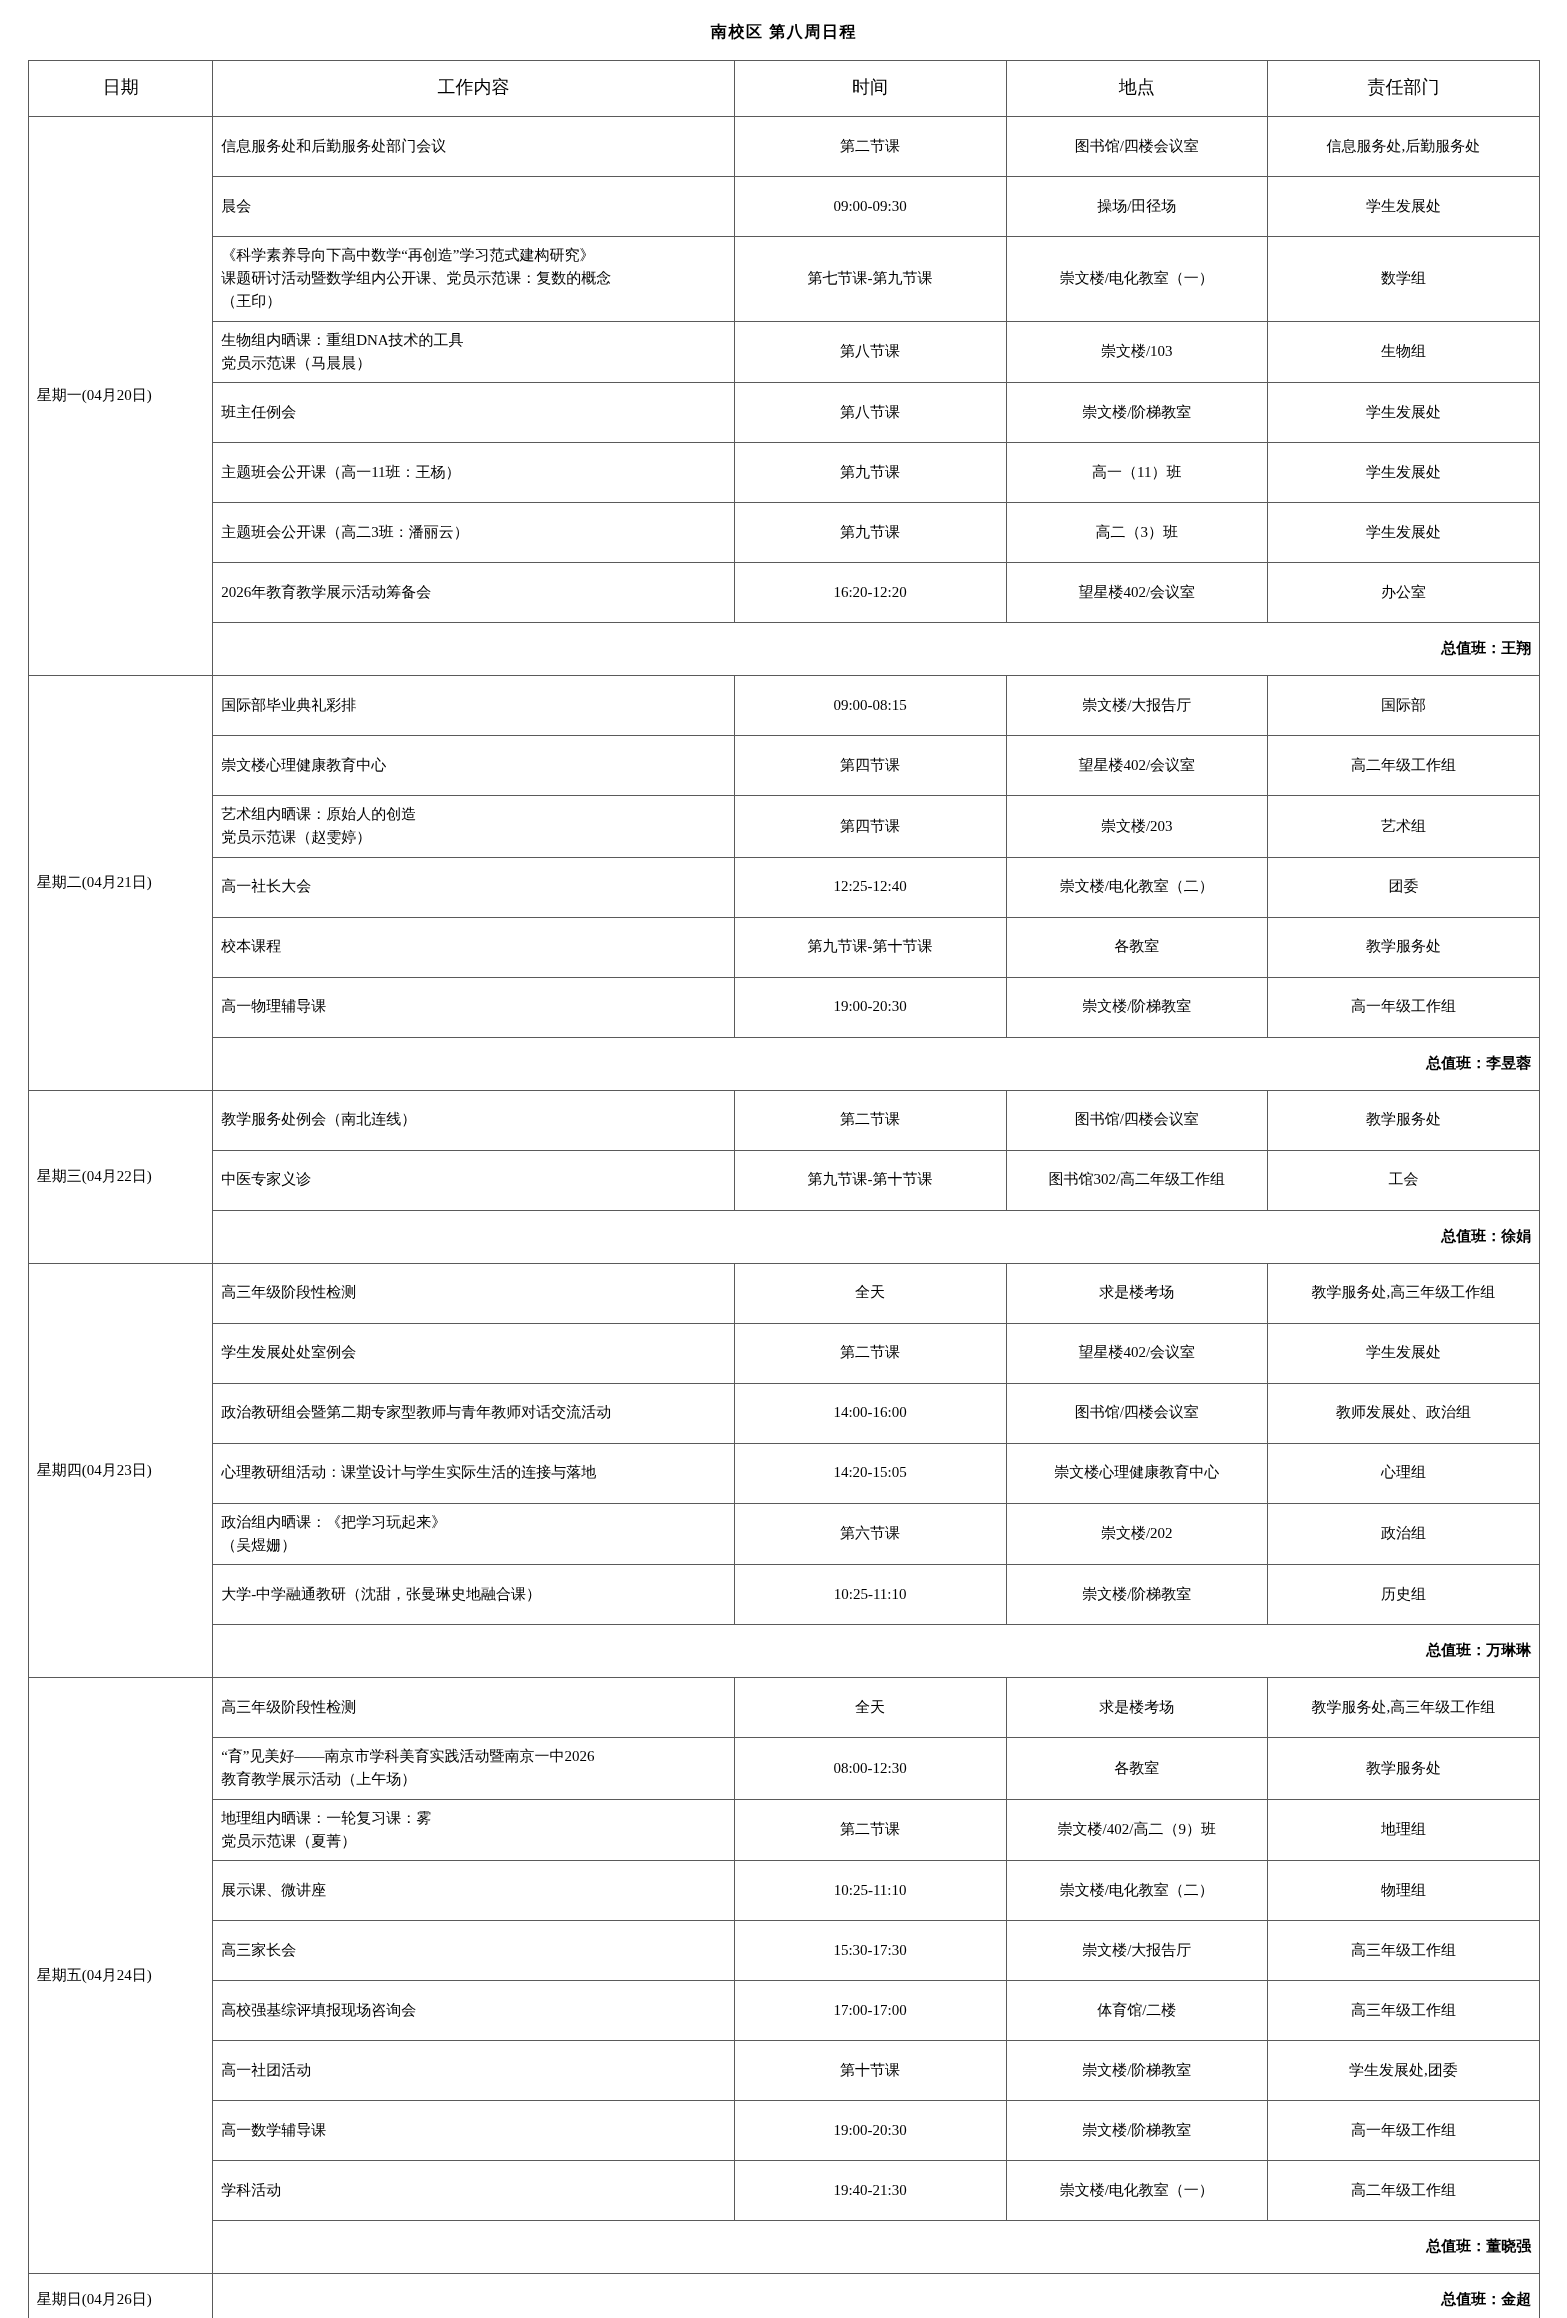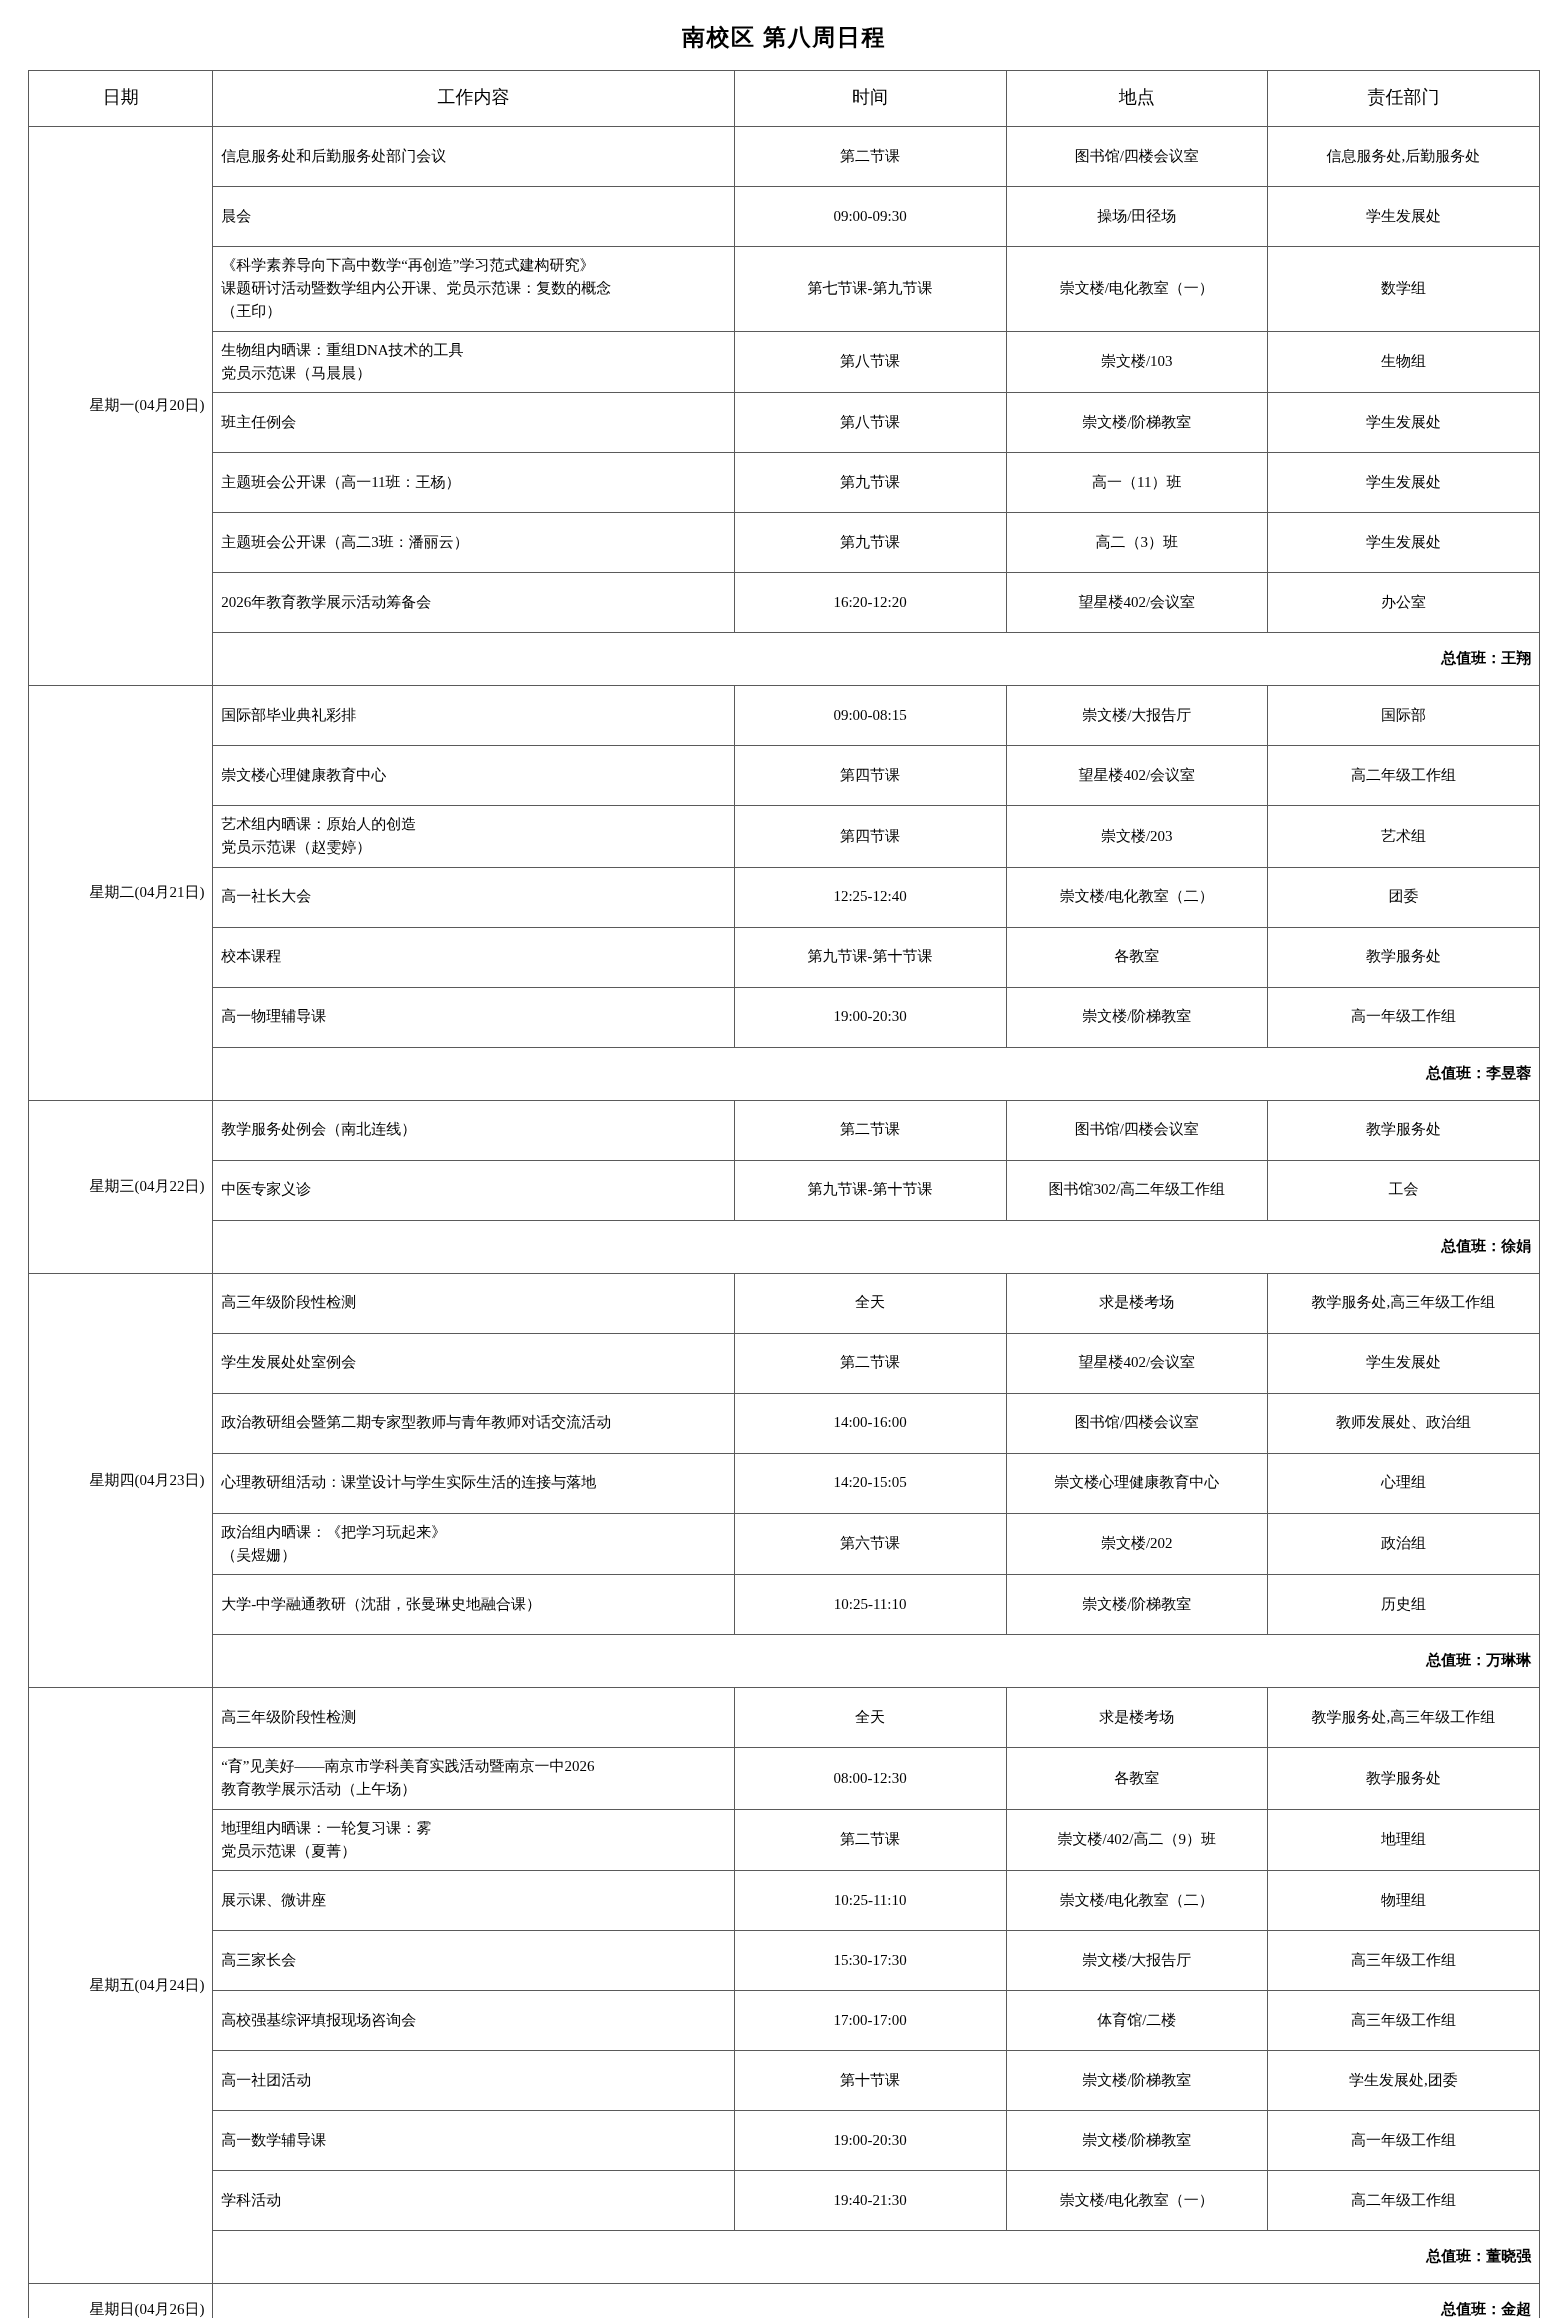--- a/index.html
+++ b/index.html
@@ -12,21 +12,21 @@
     font-family: "Liberation Serif", "DejaVu Serif", serif;
     color: #000000;
   }
   .page {
     width: 1568px;
     box-sizing: border-box;
     padding: 14px 28px 31px 28px;
   }
   .doc-title {
     text-align: center;
-    font-size: 23px;
+    font-size: 16px;
     font-weight: bold;
     letter-spacing: 1.6px;
     padding: 7.8px 0 17px 0;
   }
   table.schedule {
     width: 100%;
     border-collapse: collapse;
     table-layout: fixed;
   }
   table.schedule th,
@@ -43,21 +43,21 @@
     font-size: 18px;
     height: 41px;
   }
   col.c-date { width: 12.2%; }
   col.c-content { width: 34.5%; }
   col.c-time { width: 18.0%; }
   col.c-place { width: 17.3%; }
   col.c-dept { width: 18.0%; }
 
   td.day-cell {
-    text-align: right;
+    text-align: left;
     font-size: 15.7px;
     vertical-align: middle;
   }
   td.content-cell {
     text-align: left;
     padding-left: 11px;
   }
   td.center-cell {
     text-align: center;
   }

